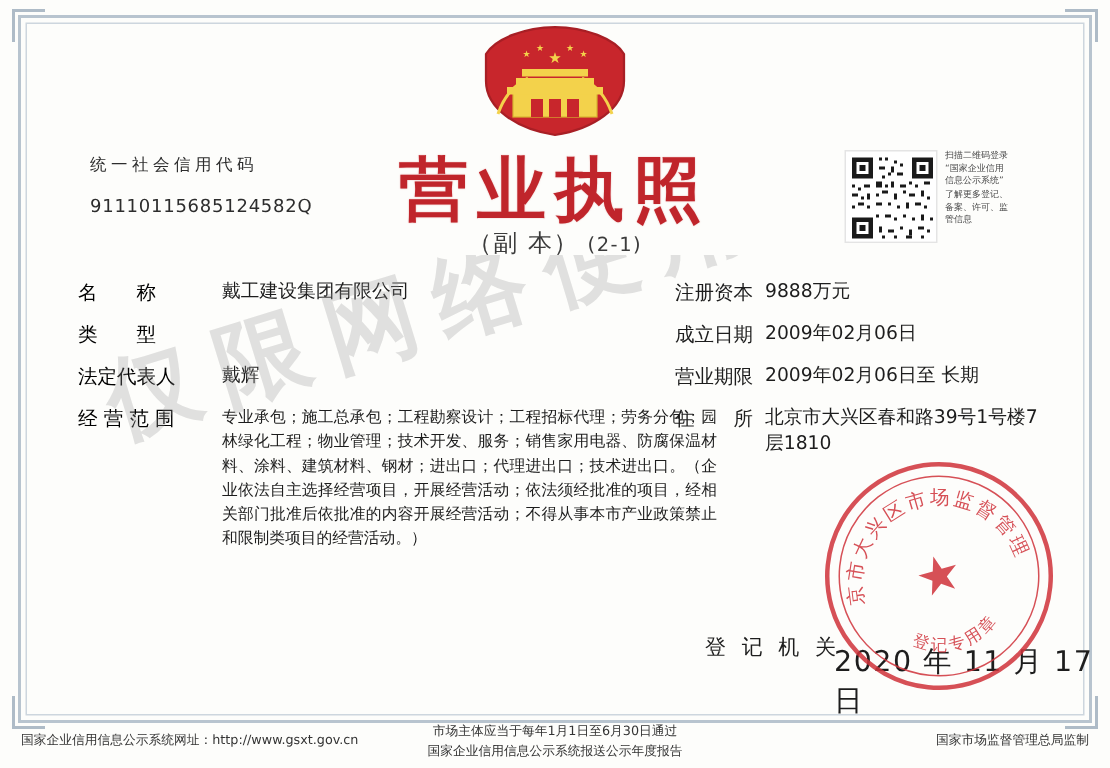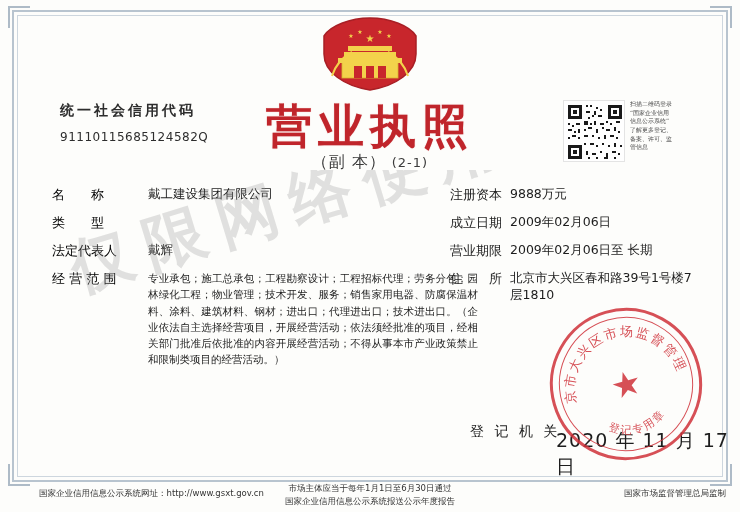--- a/index.html
+++ b/index.html
@@ -48,21 +48,21 @@
     position:absolute;left:50%;transform:translateX(-50%);
     top:152px;width:300px;text-align:center;
     color:#3b3b3b;font-size:15px;letter-spacing:1px;
   }
   .subtitle .paren{font-size:16px;}
   .subtitle .num{font-size:13px;}
 
   
   .code-label{
     position:absolute;left:60px;top:102px;
-    font-size:14px;color:#2d2d2d;letter-spacing:3px;font-weight:bold;
+    font-size:11px;color:#2d2d2d;letter-spacing:3px;
   }
   .code-value{
     position:absolute;left:60px;top:130px;
     font-size:12px;color:#2d2d2d;letter-spacing:.5px;
   }
 
   
   .qr-wrap{
     position:absolute;right:115px;top:100px;width:62px;height:62px;
     background:#fff;padding:2px;box-sizing:border-box;
@@ -138,21 +138,21 @@
     position:absolute;left:50%;top:50%;transform:translate(-50%,-50%);
     color:#d0343c;font-size:34px;line-height:1;
   }
   .seal svg{position:absolute;left:0;top:0;}
 
   
   .footer{
     position:absolute;left:0;bottom:6px;width:740px;height:26px;
     font-size:8.5px;color:#333;
   }
-  .footer .f-left{position:absolute;left:14px;top:8px;margin-left:25px;}
+  .footer .f-left{position:absolute;left:14px;top:8px;}
   .footer .f-center{position:absolute;left:50%;transform:translateX(-50%);top:2px;text-align:center;line-height:1.5;}
   .footer .f-right{position:absolute;right:14px;top:8px;}
 </style>
 </head>
 <body>
 
 <div id="license">
 
   <div class="frame-outer"></div>
   <div class="frame-inner"></div>

